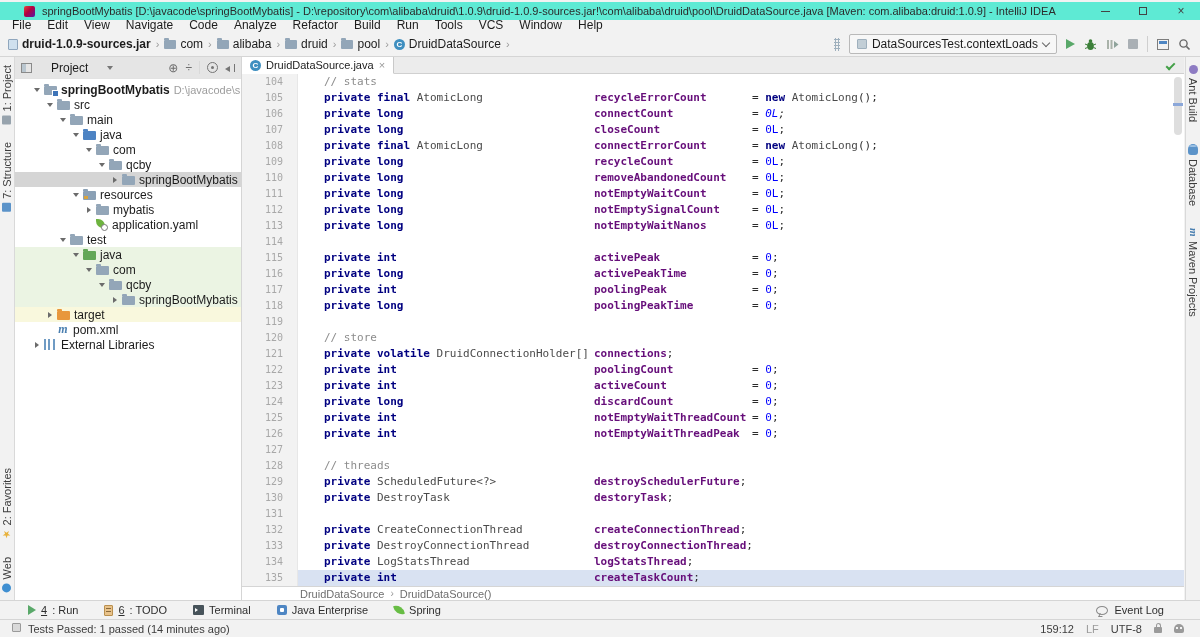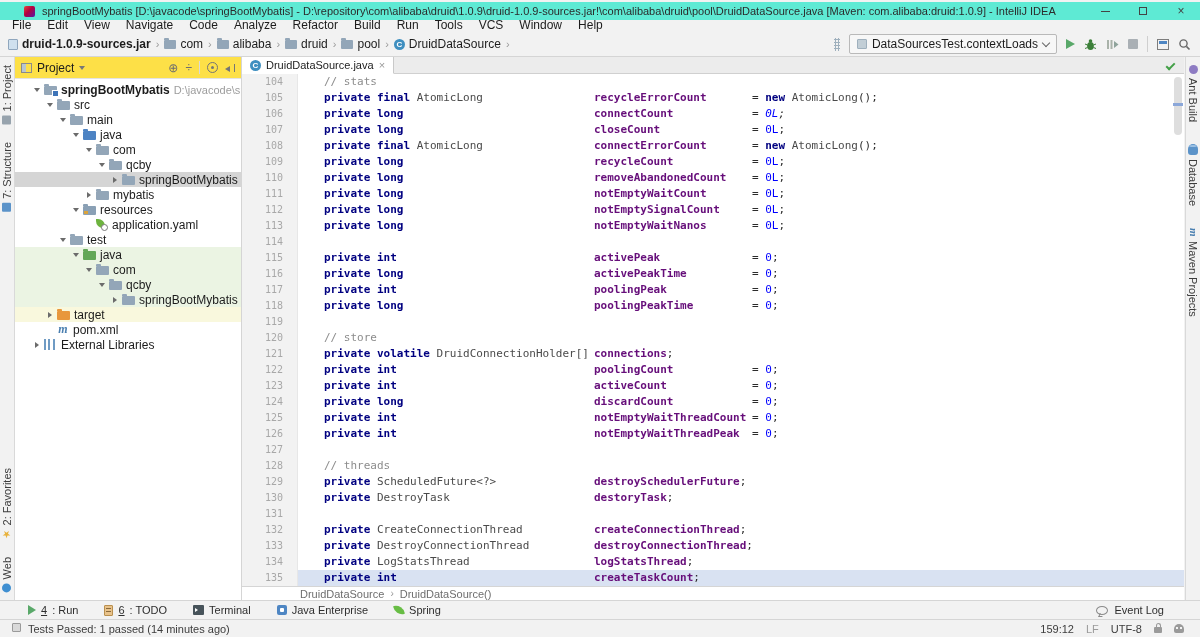--- a/index.html
+++ b/index.html
@@ -58,21 +58,21 @@
   .struct-tool-icon{background:#5b93c9}
   .star-icon{color:#e8b23c;font-size:10px;line-height:10px}
   .web-icon{width:9px;height:9px;border-radius:50%;background:#3f8fd1;flex:none}
   .ant-icon{width:9px;height:9px;border-radius:50%;background:#8e7cc3;flex:none}
   .db-icon{width:10px;height:11px;background:#5b93c9;border-radius:5px 5px 3px 3px;position:relative;flex:none}
   .db-icon:before{content:"";position:absolute;top:1px;left:1px;right:1px;height:2px;border-radius:50%;background:#9cc1e4}
   .mvn-icon{color:#4a7fb0;font-weight:bold;font-style:italic;font-size:11px;line-height:11px;font-family:"Liberation Serif",serif}
 
   
   .project-panel{position:absolute;left:15px;top:57px;width:227px;bottom:37px;background:#fff;border-right:1px solid #d5d5d5;overflow:hidden}
-  .pp-header{height:22px;background:#fde047;border-bottom:1px solid #e3e3e3;display:flex;align-items:center;padding:0 6px;gap:5px}
+  .pp-header{height:22px;background:#e5e5e5;border-bottom:1px solid #e3e3e3;display:flex;align-items:center;padding:0 6px;gap:19px}
   .pp-ic{width:11px;height:10px;border:1px solid #8a8a8a;position:relative}
   .pp-ic:before{content:"";position:absolute;left:0;top:0;width:4px;height:100%;background:#b9c6cf}
   .pp-title{font-size:12px;color:#1c1c1c}
   .pp-caret{width:0;height:0;border-left:3.5px solid transparent;border-right:3.5px solid transparent;border-top:4px solid #777}
   .pp-actions{margin-left:auto;display:flex;align-items:center;gap:7px;color:#6e6e6e}
   .pp-a{font-size:12px;line-height:12px}
   .pp-sep{width:1px;height:13px;background:#d9d9d9}
   .gear{width:11px;height:11px;border:1.5px solid #757575;border-radius:50%;position:relative}
   .gear:before{content:"";position:absolute;left:2.5px;top:2.5px;width:3px;height:3px;background:#757575;border-radius:50%}
   .hide-ic{width:10px;height:10px;position:relative}
@@ -346,29 +346,29 @@
         <div class="trow" style="padding-left: 81px;">
           <span class="chev open"></span>
           <span class="ti folder"></span>
           <span class="tlab">qcby</span>
         </div>
         <div class="trow sel" style="padding-left: 94px;">
           <span class="chev closed"></span>
           <span class="ti folder"></span>
           <span class="tlab">springBootMybatis</span>
         </div>
+        <div class="trow" style="padding-left: 55px;">
+          <span class="chev open"></span>
+          <span class="ti resources-folder"></span>
+          <span class="tlab">resources</span>
+        </div>
         <div class="trow" style="padding-left: 68px;">
           <span class="chev closed"></span>
           <span class="ti folder"></span>
           <span class="tlab">mybatis</span>
-        </div>
-        <div class="trow" style="padding-left: 55px;">
-          <span class="chev open"></span>
-          <span class="ti resources-folder"></span>
-          <span class="tlab">resources</span>
         </div>
         <div class="trow" style="padding-left: 68px;">
           <span class="chev none"></span>
           <span class="ti yaml-file"></span>
           <span class="tlab">application.yaml</span>
         </div>
         <div class="trow" style="padding-left: 42px;">
           <span class="chev open"></span>
           <span class="ti folder"></span>
           <span class="tlab">test</span>

